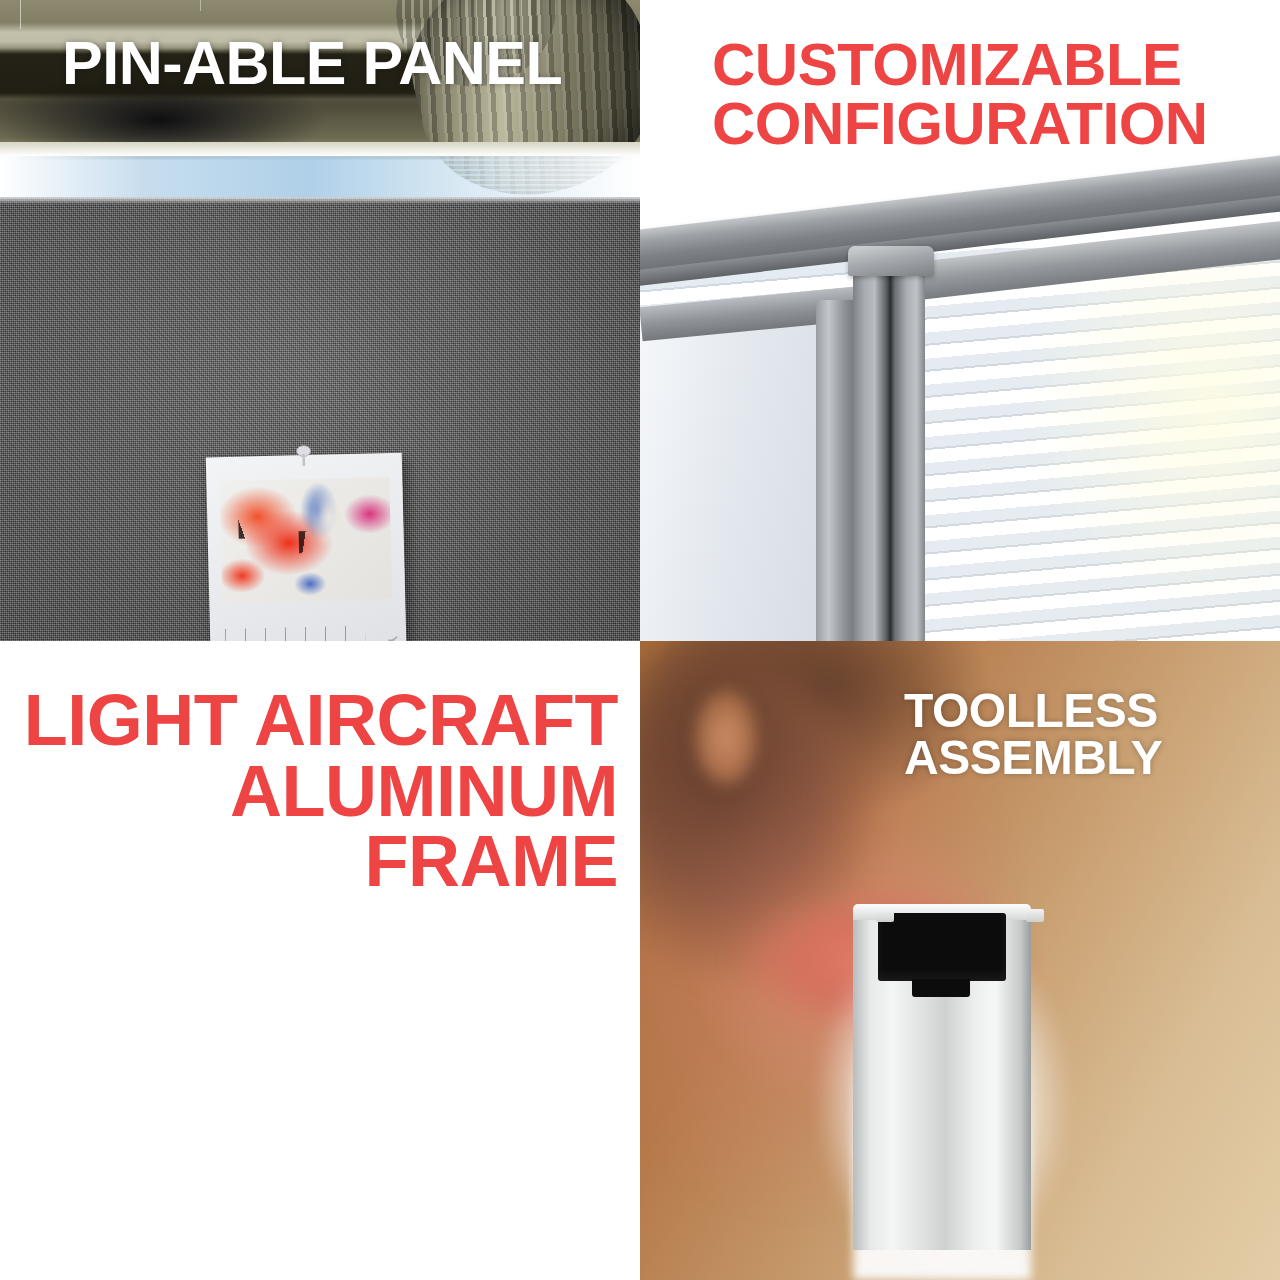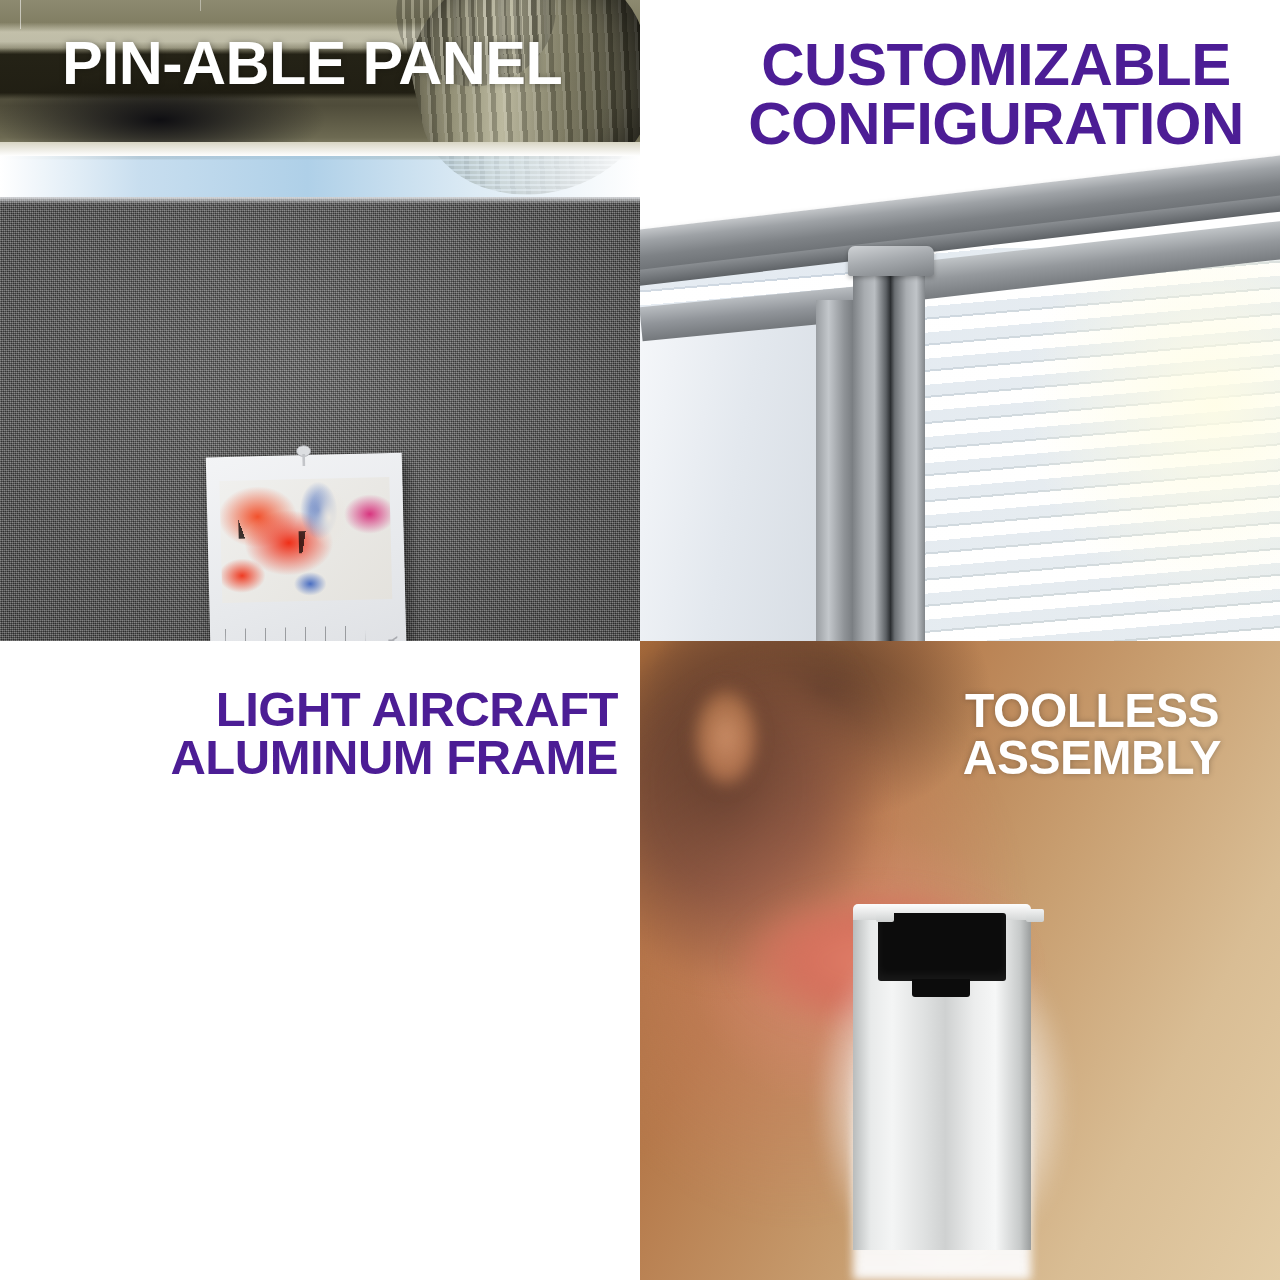--- a/index.html
+++ b/index.html
@@ -18,24 +18,23 @@
   }
   .quad { position:relative; overflow:hidden; background:#fff; }
 
   
   .caption {
     position:absolute; z-index:40;
     font-weight:700;
     letter-spacing:-0.5px;
     line-height:0.98;
     white-space:pre-line;
-    text-align:center;
   }
   .cap-white { color:#ffffff; text-shadow:0 0 6px rgba(0,0,0,.28); }
-  .cap-navy  { color:#4c1d95; }
+  .cap-navy  { color:#ef4444; }
 
   
   .q1-ceiling {
     position:absolute; left:0; top:0; width:640px; height:160px;
     background:
       
       linear-gradient(92deg, rgba(255,255,255,.55) 0 1.5px, rgba(255,255,255,0) 1.5px 100%) 20px 0/160px 100% no-repeat,
       linear-gradient(95deg, rgba(255,255,255,.40) 0 1.5px, rgba(255,255,255,0) 1.5px 100%) 200px 0/180px 100% no-repeat,
       
       linear-gradient(180deg, rgba(20,18,10,0) 0 30%, rgba(24,22,12,.85) 34% 58%, rgba(24,22,12,.0) 62% 100%),
@@ -180,21 +179,21 @@
     background:linear-gradient(100deg,#f5f7fa 0%, #e3e8ee 45%, #d4dae1 100%);
   }
   .q2-leftpost {
     position:absolute; left:176px; top:300px; width:42px; height:341px;
     background:linear-gradient(90deg,#9a9ea2 0%, #c3c7cb 30%, #8e9296 68%, #6d7175 100%);
   }
   .cap2 { left:72px; top:36px; font-size:60px; }
 
   
   .q3 { background:#ffffff; }
-  .cap3 { right:22px; top:44px; font-size:49px; text-align:right; }
+  .cap3 { right:22px; top:44px; font-size:72px; text-align:right; }
 
   
   .q4 {
     background:
       radial-gradient(ellipse 300px 280px at 12% 30%, #b0713f 0%, rgba(176,113,63,0) 62%),
       radial-gradient(ellipse 260px 200px at 28% 8%,  #5a3a28 0%, rgba(90,58,40,0) 66%),
       radial-gradient(ellipse 300px 240px at 36% 52%, #d88f72 0%, rgba(216,143,114,0) 60%),
       linear-gradient(118deg, #a5693a 0%, #b5794a 28%, #c9a072 56%, #d9bd94 78%, #e3cda7 100%);
   }
   .q4-blur {

